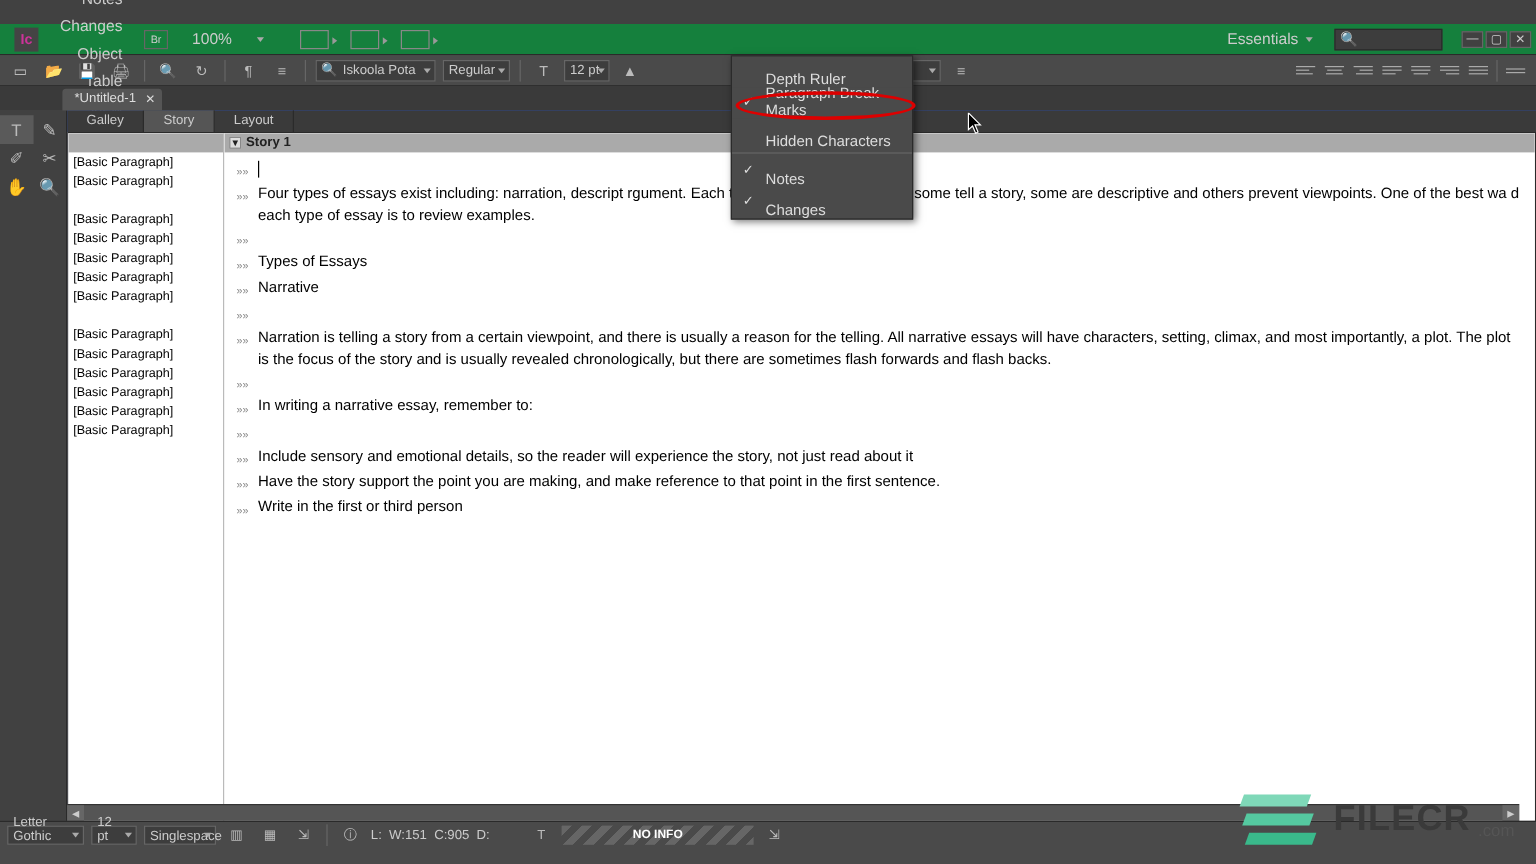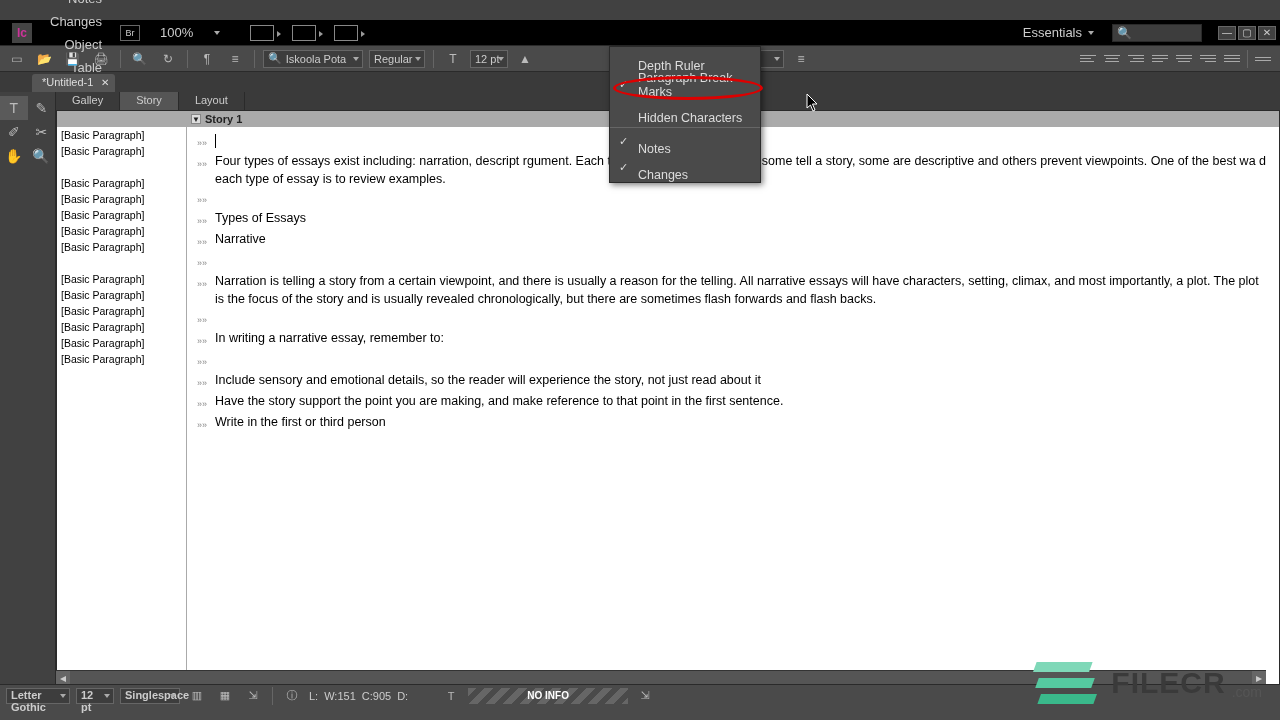--- a/index.html
+++ b/index.html
@@ -4,21 +4,21 @@
 <style>
 * { margin: 0; padding: 0; box-sizing: border-box; font-family: "Segoe UI", Tahoma, sans-serif; }
 body { width: 1280px; height: 720px; background: #4a4a4a; overflow: hidden; position: relative; color: #ccc; font-size: 12px; }
 
 
 .titlebar { height: 20px; background: #414141; display: flex; align-items: center; }
 .app-icon { width: 20px; height: 20px; margin: 0 8px; display: flex; align-items: center; justify-content: center; background: #444; }
 .app-icon-inner { color: #c39; font-weight: bold; font-size: 12px; }
 
 
-.menubar { height: 26px; background: #000000; display: flex; align-items: center; padding: 0 4px; border-bottom: 1px solid #2a2a2a; }
+.menubar { height: 26px; background: #15803d; display: flex; align-items: center; padding: 0 4px; border-bottom: 1px solid #2a2a2a; }
 .menubar-left { display: flex; align-items: flex-end; flex-direction: column; }
 .menubar-item { padding: 4px 10px; color: #ccc; cursor: pointer; font-size: 13px; }
 .br-box { margin-left: 8px; width: 20px; height: 16px; border: 1px solid #666; display: flex; align-items: center; justify-content: center; font-size: 9px; }
 .zoom { margin-left: 20px; color: #ccc; font-size: 13px; display: flex; align-items: center; gap: 15px; }
 .layout-icons { margin-left: 30px; display: flex; gap: 18px; }
 .layout-icon { width: 24px; height: 16px; border: 1px solid #888; position: relative; }
 .layout-icon::after { content: ""; position: absolute; right: -8px; top: 5px; border-left: 4px solid #999; border-top: 3px solid transparent; border-bottom: 3px solid transparent; }
 .menubar-right { margin-left: auto; display: flex; align-items: center; gap: 10px; }
 .workspace { padding: 3px 8px; display: flex; align-items: center; gap: 6px; font-size: 13px; }
 .search-box { width: 90px; height: 18px; background: #3d3d3d; border: 1px solid #2a2a2a; display: flex; align-items: center; padding: 0 4px; }
@@ -31,21 +31,21 @@
 .ctrl-sep { width: 1px; height: 18px; background: #666; margin: 0 2px; }
 .font-select { width: 100px; height: 18px; background: #3d3d3d; border: 1px solid #666; display: flex; align-items: center; padding: 0 4px; font-size: 11px; color: #ccc; position: relative; }
 .font-select.small { width: 56px; }
 .font-select.tiny { width: 38px; }
 .dd-arrow { position: absolute; right: 3px; top: 6px; border-left: 3px solid transparent; border-right: 3px solid transparent; border-top: 4px solid #aaa; }
 .align-group { display: flex; gap: 2px; margin-left: auto; }
 .align-btn { width: 22px; height: 18px; display: flex; flex-direction: column; justify-content: center; gap: 2px; padding: 0 3px; }
 .align-line { height: 1px; background: #aaa; }
 
 
-.doctabs { height: 20px; background: #3a3a3a; display: flex; align-items: flex-end; padding-left: 32px; }
+.doctabs { height: 20px; background: #3a3a3a; display: flex; align-items: flex-end; padding-left: 52px; }
 .doctab { height: 18px; background: #555; padding: 2px 22px 2px 10px; font-size: 11px; color: #ddd; position: relative; border-radius: 3px 3px 0 0; }
 .doctab .close { position: absolute; right: 6px; top: 3px; font-size: 10px; }
 
 
 .main { display: flex; height: 604px; }
 
 
 .tools { width: 56px; background: #414141; border-right: 1px solid #2a2a2a; display: flex; flex-direction: column; padding-top: 4px; }
 .tool-row { display: flex; height: 24px; }
 .tool { width: 28px; height: 24px; display: flex; align-items: center; justify-content: center; color: #bbb; cursor: pointer; font-size: 14px; }
@@ -77,21 +77,21 @@
 .dd-sep { height: 1px; background: #666; margin: 2px 0; }
 .dd-item.highlighted { background: #4a4a4a; }
 .red-oval { position: absolute; border: 3px solid #d00; border-radius: 50%; pointer-events: none; z-index: 101; }
 
 
 .cursor-arrow { position: absolute; z-index: 200; width: 0; height: 0; }
 .cursor-arrow svg { width: 14px; height: 18px; }
 
 
 .statusbar { position: absolute; left: 0; right: 0; bottom: 14px; height: 22px; background: #4a4a4a; border-top: 1px solid #2a2a2a; display: flex; align-items: center; padding: 0 6px; gap: 6px; font-size: 11px; color: #ccc; }
-.status-select { height: 16px; background: #3d3d3d; border: 1px solid #666; padding: 0 14px 0 4px; position: relative; display: flex; align-items: flex-start; font-weight: bold; }
+.status-select { height: 16px; background: #3d3d3d; border: 1px solid #666; padding: 0 14px 0 4px; position: relative; display: flex; align-items: flex-end; }
 .status-select .dd-arrow { top: 5px; }
 .noinfo { width: 160px; height: 16px; background: repeating-linear-gradient(135deg, #666 0 6px, #4a4a4a 6px 12px); display: flex; align-items: center; justify-content: center; font-size: 10px; color: #fff; font-weight: bold; }
 
 
 .watermark { position: absolute; right: 18px; bottom: 16px; display: flex; align-items: center; gap: 10px; color: #444; font-family: Arial, sans-serif; }
 .wm-bars { display: flex; flex-direction: column; gap: 6px; transform: skewX(-20deg); }
 .wm-bar { width: 56px; height: 10px; background: #7fd8b8; }
 .wm-bar:nth-child(2) { background: #55c9a0; margin-left: 8px; }
 .wm-bar:nth-child(3) { background: #3ab98b; margin-left: 16px; }
 .wm-text { font-size: 30px; font-weight: 700; color: #3a3a3a; letter-spacing: 1px; }

